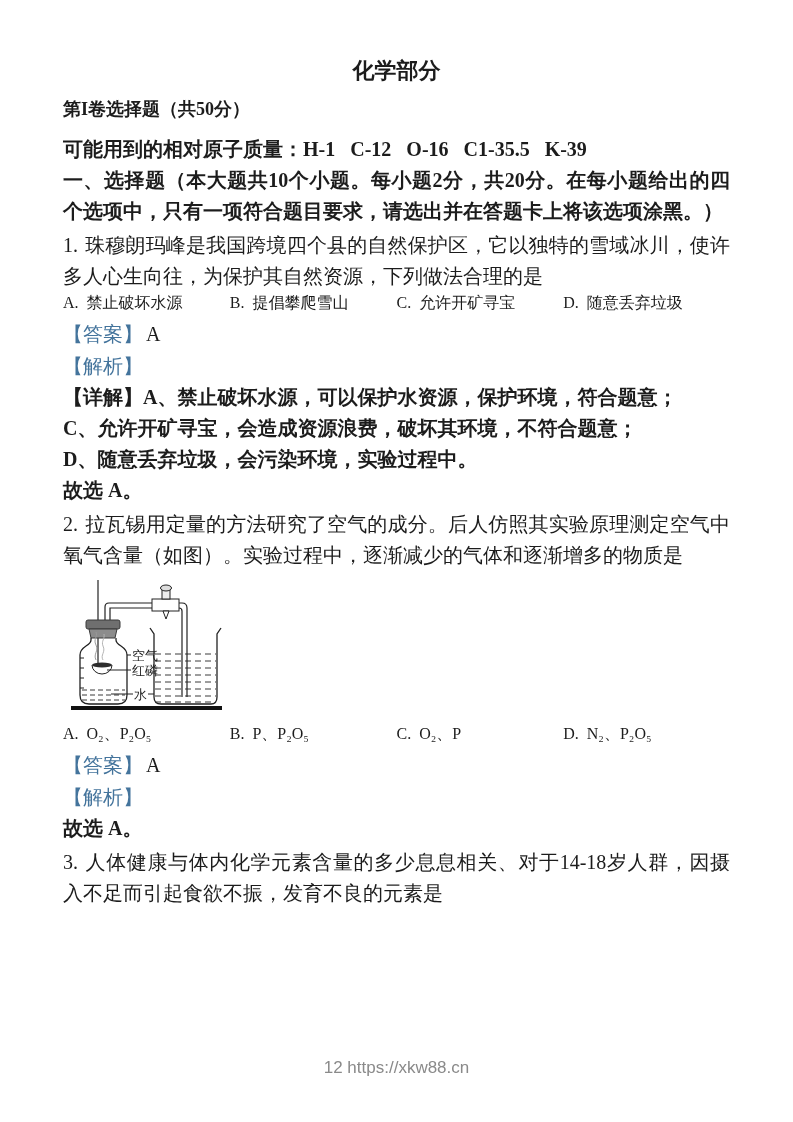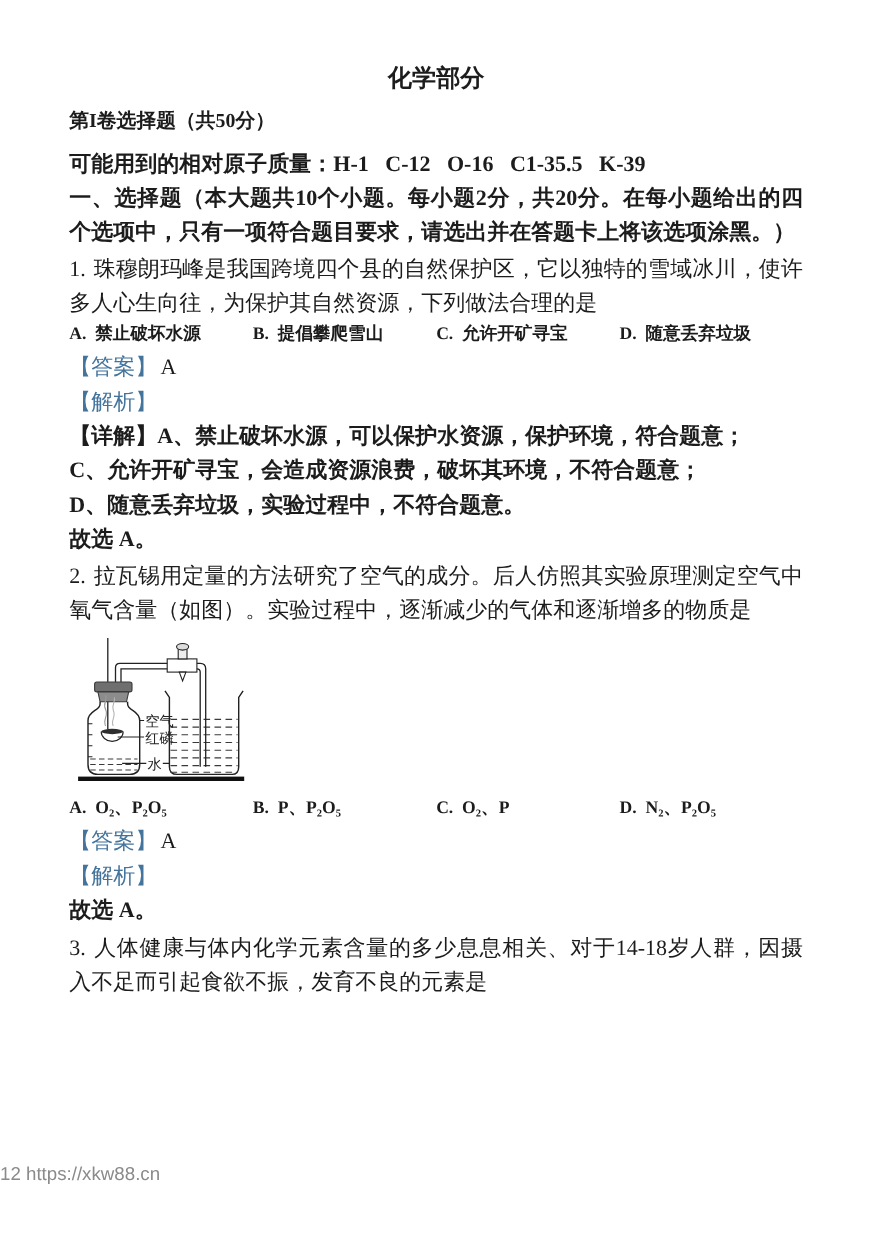--- a/index.html
+++ b/index.html
@@ -32,21 +32,21 @@
 
   p { margin: 0; font-size: 20px; line-height: 31px; }
   .bold { font-weight: bold; }
   .justify { text-align: justify; }
   .prewrap { white-space: pre-wrap; }
 
   .question { margin-top: 3px; }
   .stem { text-align: justify; }
   .q-num { margin-right: 7px; }
 
-  .options { display: flex; margin-top: 1px; font-weight: bold; }
+  .options { display: flex; margin-top: 1px; }
   .option { width: 25%; min-width: 0; }
   .option:last-child { flex: 1; }
   .opt-label { display: inline-block; margin-right: 8px; }
 
   .tag { color: var(--tag-blue, #44749c); }
   .answer-line { margin-top: 5px; }
   .answer-value { margin-left: 3px; }
   .analysis-line { margin-top: 1px; }
   .explain { text-align: justify; font-weight: bold; }
 
@@ -55,21 +55,21 @@
     font-family: "Liberation Serif", "DejaVu Serif", serif;
     font-size: 13px;
     fill: #222222;
   }
 
   .footer {
     position: absolute;
     left: 0;
     right: 0;
     top: 1058px;
-    text-align: left;
+    text-align: center;
     font-family: "Liberation Sans", "DejaVu Sans", sans-serif;
     font-size: 17px;
     color: var(--footer-gray, #8a8a8a);
   }
 </style>
 </head>
 <body>
 
 <div class="page">
   <div class="content">
@@ -86,21 +86,21 @@
       <div class="options">
         <div class="option"><span class="opt-label">A.</span><span>禁止破坏水源</span></div>
         <div class="option"><span class="opt-label">B.</span><span>提倡攀爬雪山</span></div>
         <div class="option"><span class="opt-label">C.</span><span>允许开矿寻宝</span></div>
         <div class="option"><span class="opt-label">D.</span><span>随意丢弃垃圾</span></div>
       </div>
       <p class="answer-line"><span class="tag">【答案】</span><span class="answer-value">A</span></p>
       <p class="analysis-line"><span class="tag">【解析】</span></p>
       <p class="explain">【详解】A、禁止破坏水源，可以保护水资源，保护环境，符合题意；</p>
       <p class="explain">C、允许开矿寻宝，会造成资源浪费，破坏其环境，不符合题意；</p>
-      <p class="explain">D、随意丢弃垃圾，实验过程中，不符合题意。</p>
+      <p class="explain">D、随意丢弃垃圾，会污染环境，实验过程中。</p>
       <p class="explain">故选 A。</p>
     </div>
 
     <div class="question">
       <p class="stem"><span class="q-num">2.</span><span>拉瓦锡用定量的方法研究了空气的成分。后人仿照其实验原理测定空气中氧气含量（如图）。实验过程中，逐渐减少的气体和逐渐增多的物质是</span></p>
 
       <div class="diagram-wrap">
         <svg class="apparatus-svg" width="170" height="140" viewBox="0 0 170 140">
 
           <path d="M85,52 L89,58 L89,121 Q89,128 96,128 L146,128 Q152,128 152,121 L152,58 L156,52" fill="none" stroke="#222" stroke-width="1.3"></path>

